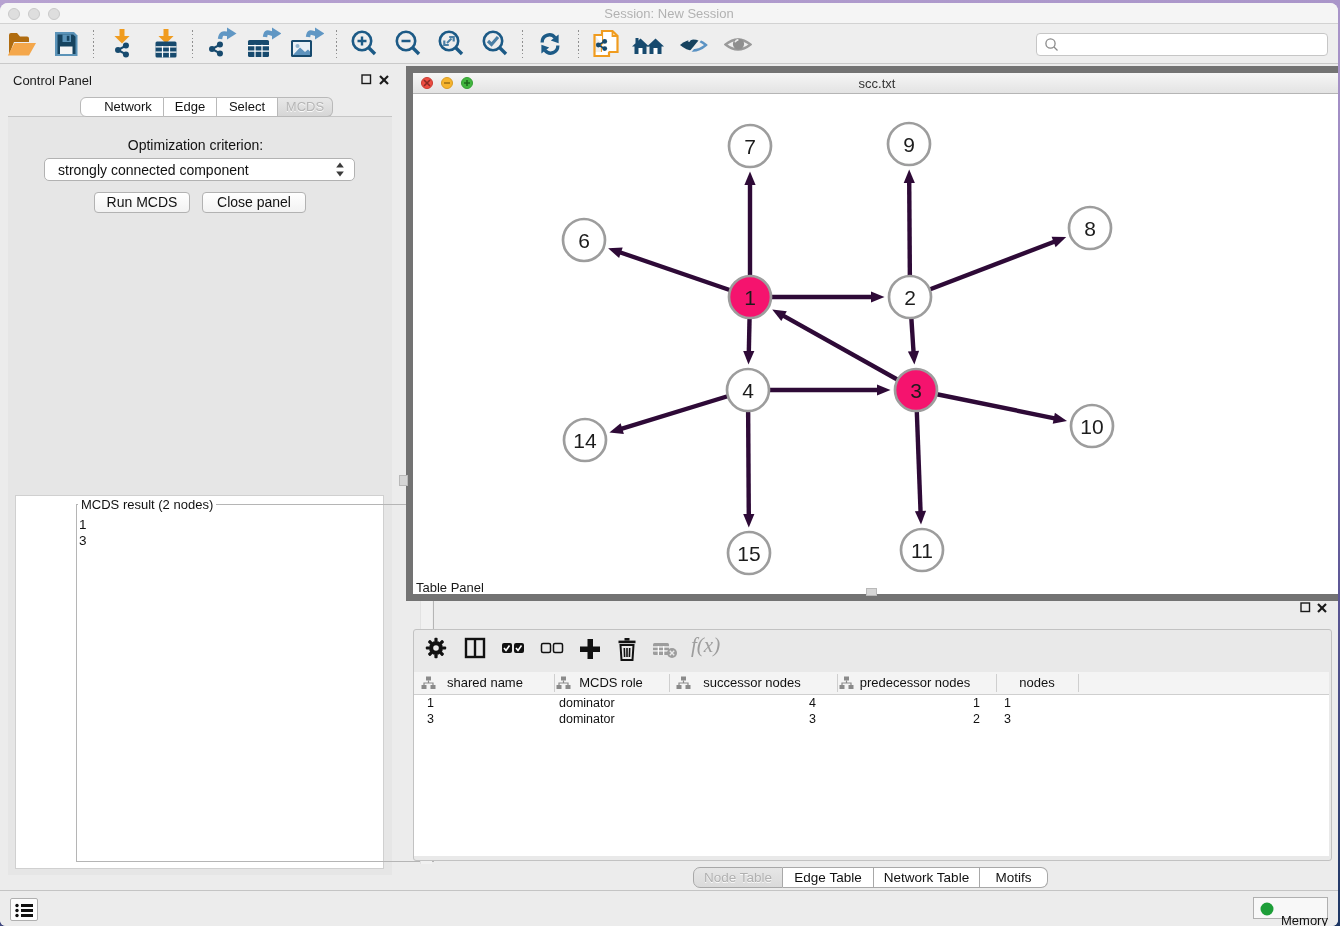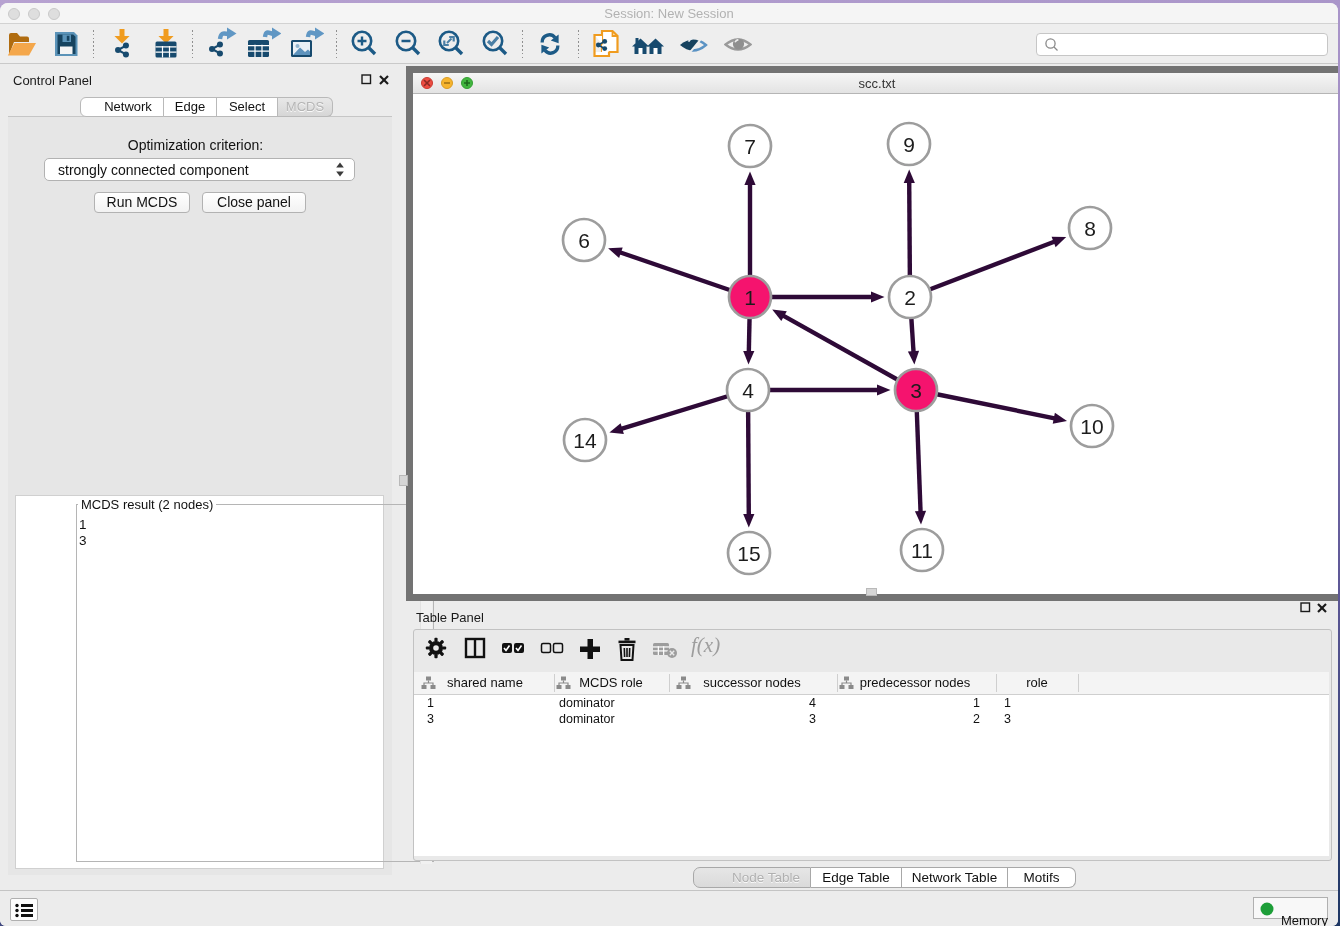--- a/index.html
+++ b/index.html
@@ -46,36 +46,36 @@
   #mcds-scroll{position:absolute;right:1px;top:1px;width:11px;height:358px;background:#f1f1f1;border-left:1px solid #e2e2e2;}
   
   #statusbar{position:absolute;left:0;top:887px;width:100%;height:36px;background:#ececec;border-top:1px solid #c4c4c4;}
   
   #netwin{position:absolute;left:406px;top:63px;width:928px;height:521px;background:#fff;
           border:7px solid #737373;}
   #nettitle{position:absolute;left:0;top:0;width:100%;height:20px;
             background:linear-gradient(#f6f6f6,#e3e3e3);border-bottom:1px solid #b5b5b5;font-size:13px;}
   .light{position:absolute;top:4px;width:12px;height:12px;border-radius:50%;box-sizing:border-box;}
   
-  #tp-title{position:absolute;left:416px;top:607px;font-size:13px;color:#1a1a1a;}
+  #tp-title{position:absolute;left:416px;top:577px;font-size:13px;color:#1a1a1a;}
   #tablebox{position:absolute;left:413px;top:626px;width:917px;height:230px;background:#e9e9e9;
             border:1px solid #c2c2c2;border-radius:3px;}
   #tgrid{position:absolute;left:0px;top:42px;width:915px;height:184px;background:#fff;}
   #thead{position:absolute;left:0;top:0;width:915px;height:22px;background:#f4f4f4;
          border-bottom:1px solid #cfcfcf;font-size:13px;color:#111;}
   .hsep{position:absolute;top:2px;height:18px;width:0;border-left:1px solid #cfcfcf;}
   .hlabel{position:absolute;top:3px;text-align:center;}
   .cell{position:absolute;font-size:12.5px;color:#111;}
   .btab{background:#fff;border:1px solid #a8a8a8;border-left:none;height:19px;line-height:19px;
         text-align:center;font-size:13.5px;color:#111;}
   
   #btabs{position:absolute;left:693px;top:864px;display:flex;}
   .btab.first{border-left:1px solid #a8a8a8;border-radius:7px 0 0 7px;}
   .btab.last{border-radius:0 7px 7px 0;}
-  .btab.sel{background:linear-gradient(#e6e6e6,#dadada);color:#b0b0b0;text-shadow:0 1px 0 #fafafa;padding-left:28px;}
+  .btab.sel{background:linear-gradient(#e6e6e6,#dadada);color:#b0b0b0;text-shadow:0 1px 0 #fafafa;}
   #membtn{position:absolute;left:1253px;top:894px;width:73px;height:20px;background:#f8f8f8;
           border:1px solid #b0b0b0;font-size:13px;color:#111;}
   #listbtn{position:absolute;left:10px;top:895px;width:26px;height:21px;background:#fdfdfd;
            border:1px solid #b0b0b0;border-radius:2px;}
 </style>
 </head>
 <body>
 <div id="win">
   <div id="titlebar">
     <div class="tl" style="left:8px"></div>
@@ -422,21 +422,21 @@
           </svg>
         <div class="hsep" style="left:140px"></div>
         <div class="hsep" style="left:255px"></div>
         <div class="hsep" style="left:423px"></div>
         <div class="hsep" style="left:582px"></div>
         <div class="hsep" style="left:664px"></div>
         <div class="hlabel" style="left:21px;width:100px">shared name</div>
         <div class="hlabel" style="left:145px;width:104px">MCDS role</div>
         <div class="hlabel" style="left:260px;width:156px">successor nodes</div>
         <div class="hlabel" style="left:428px;width:146px">predecessor nodes</div>
-        <div class="hlabel" style="left:582px;width:82px">role</div>
+        <div class="hlabel" style="left:582px;width:82px">nodes</div>
       </div>
       <div class="cell" style="left:13px;top:24px">1</div>
       <div class="cell" style="left:145px;top:24px">dominator</div>
       <div class="cell" style="left:390px;top:24px;width:12px;text-align:right">4</div>
       <div class="cell" style="left:554px;top:24px;width:12px;text-align:right">1</div>
       <div class="cell" style="left:590px;top:24px">1</div>
       <div class="cell" style="left:13px;top:40px">3</div>
       <div class="cell" style="left:145px;top:40px">dominator</div>
       <div class="cell" style="left:390px;top:40px;width:12px;text-align:right">3</div>
       <div class="cell" style="left:554px;top:40px;width:12px;text-align:right">2</div>

